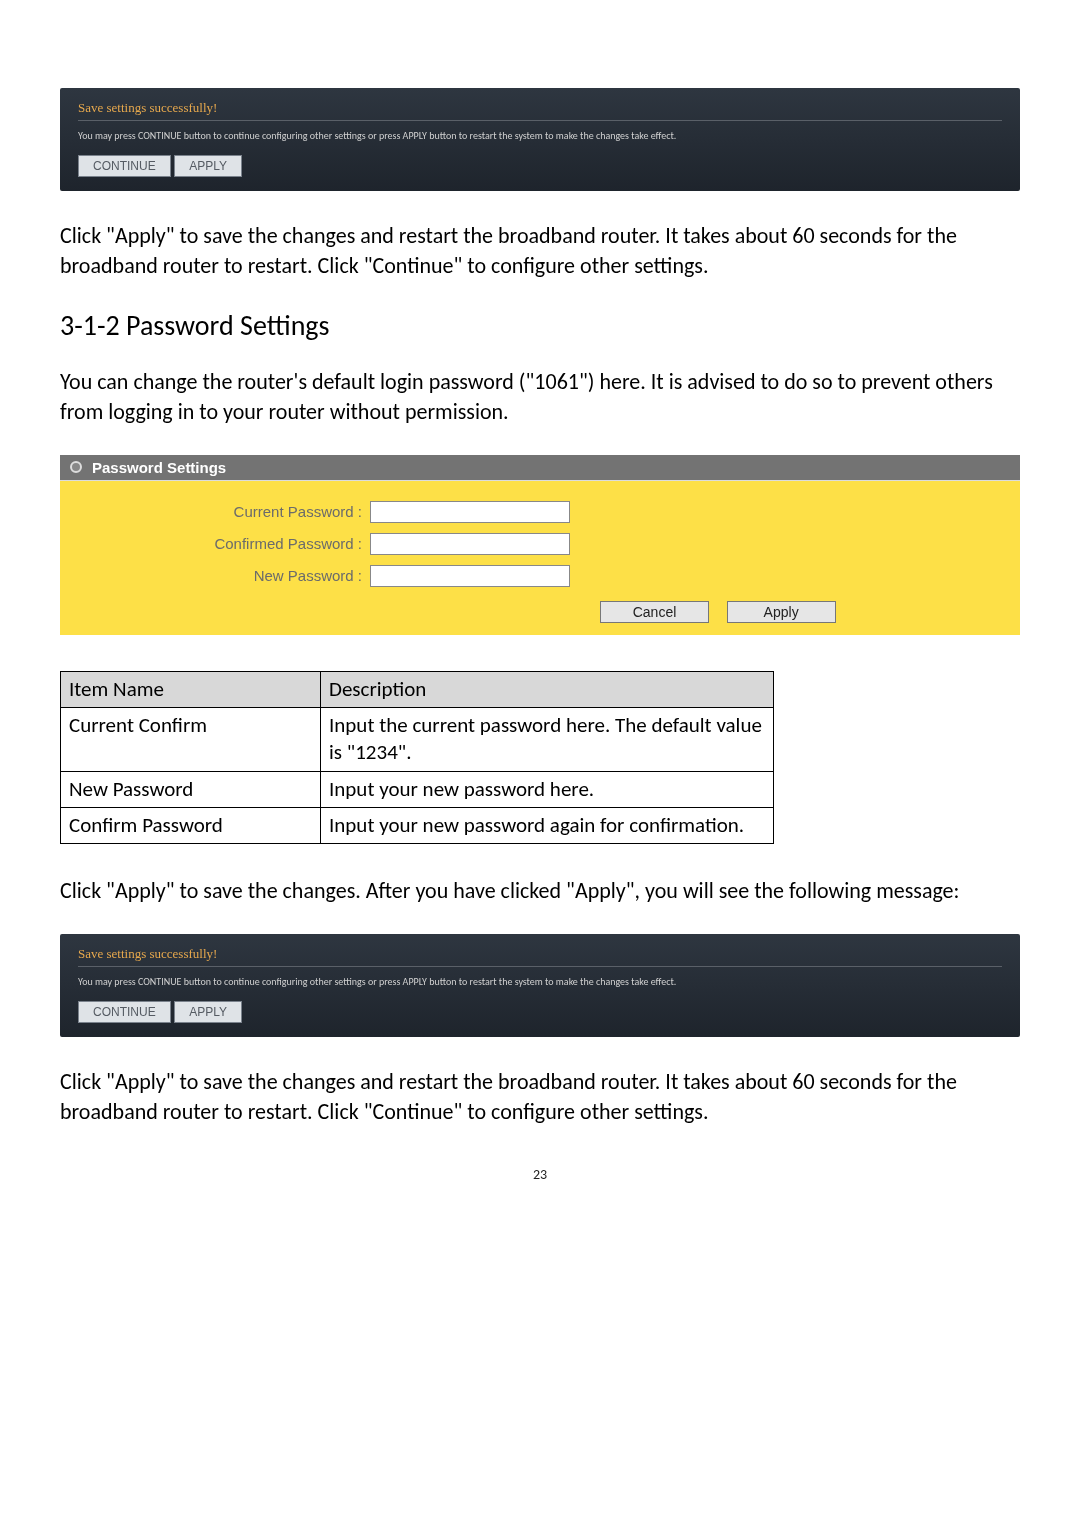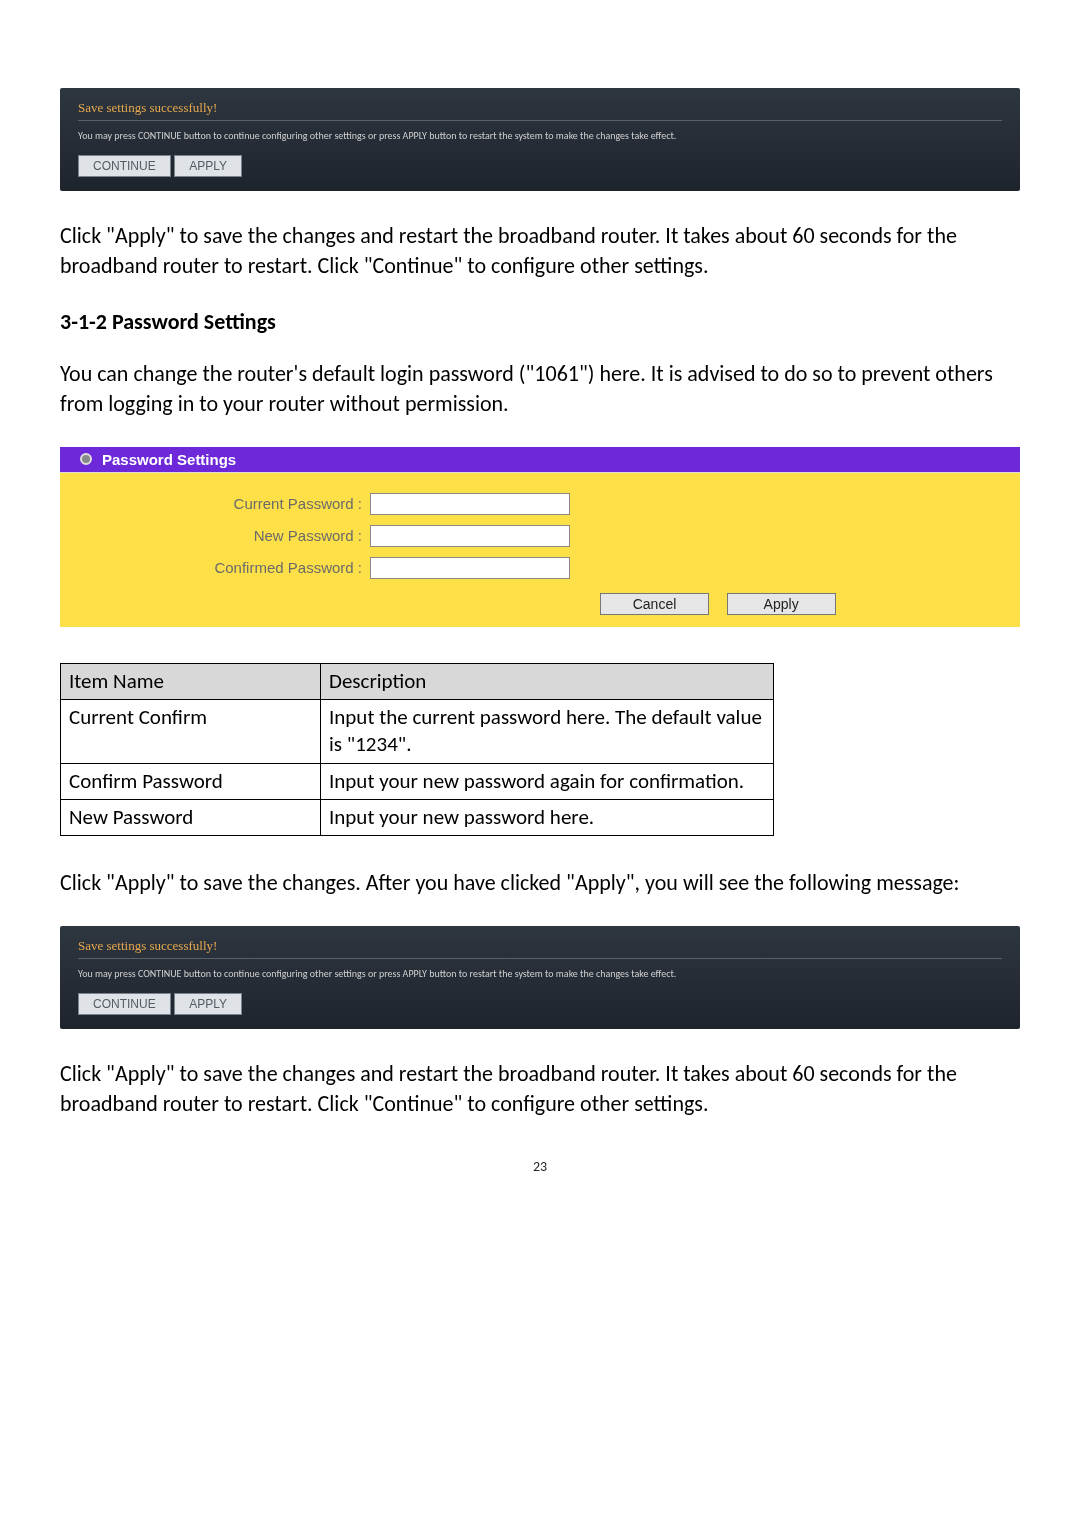--- a/index.html
+++ b/index.html
@@ -43,33 +43,33 @@
       border: 1px solid #7a828c;
       cursor: pointer;
     }
     .body-text {
       font-size: 22px;
       line-height: 1.35;
       margin-bottom: 28px;
       color: #000;
     }
     .heading {
-      font-size: 22px;
-      font-weight: bold;
+      font-size: 28px;
+      font-weight: normal;
       margin-bottom: 24px;
       margin-top: 6px;
     }
     .pw-panel {
       margin-top: 10px;
       margin-bottom: 36px;
     }
     .pw-header {
-      background: #6d28d9;
+      background: #737373;
       color: #fff;
-      padding: 4px 20px;
+      padding: 4px 10px;
       font-size: 15px;
       font-family: Arial, sans-serif;
       font-weight: bold;
       display: flex;
       align-items: center;
       border-bottom: 1px solid #dcdcdc;
     }
     .bullet-circle {
       width: 12px;
       height: 12px;
@@ -165,51 +165,51 @@
   <div class="pw-header">
     <span class="bullet-circle"></span>
     <span>Password Settings</span>
   </div>
   <div class="pw-body">
     <div class="pw-row">
       <div class="pw-label">Current Password :</div>
       <input type="password" class="pw-input" style="">
     </div>
     <div class="pw-row">
+      <div class="pw-label">Confirmed Password :</div>
+      <input type="password" class="pw-input" style="">
+    </div>
+    <div class="pw-row">
       <div class="pw-label">New Password :</div>
-      <input type="password" class="pw-input" style="">
-    </div>
-    <div class="pw-row">
-      <div class="pw-label">Confirmed Password :</div>
       <input type="password" class="pw-input" style="">
     </div>
     <div class="pw-buttons">
       <button class="panel-btn">Cancel</button>
       <button class="panel-btn">Apply</button>
     </div>
   </div>
 </div>
 
 <table class="desc-table">
   <tbody>
       <tr>
     <th style="width:260px;">Item Name</th>
     <th>Description</th>
   </tr>
   <tr>
     <td>Current Confirm</td>
     <td>Input the current password here. The default value is "1234".</td>
   </tr>
   <tr>
+    <td>New Password</td>
+    <td>Input your new password here.</td>
+  </tr>
+  <tr>
     <td>Confirm Password</td>
     <td>Input your new password again for confirmation.</td>
-  </tr>
-  <tr>
-    <td>New Password</td>
-    <td>Input your new password here.</td>
   </tr>
 </tbody>
   </table>
 
 <p class="body-text">Click "Apply" to save the changes. After you have clicked "Apply", you will see the following message:</p>
 
 <div class="save-panel">
   <div class="save-title">Save settings successfully!</div>
   <hr class="save-divider">
   <div class="save-desc">You may press CONTINUE button to continue configuring other settings or press APPLY button to restart the system to make the changes take effect.</div>

